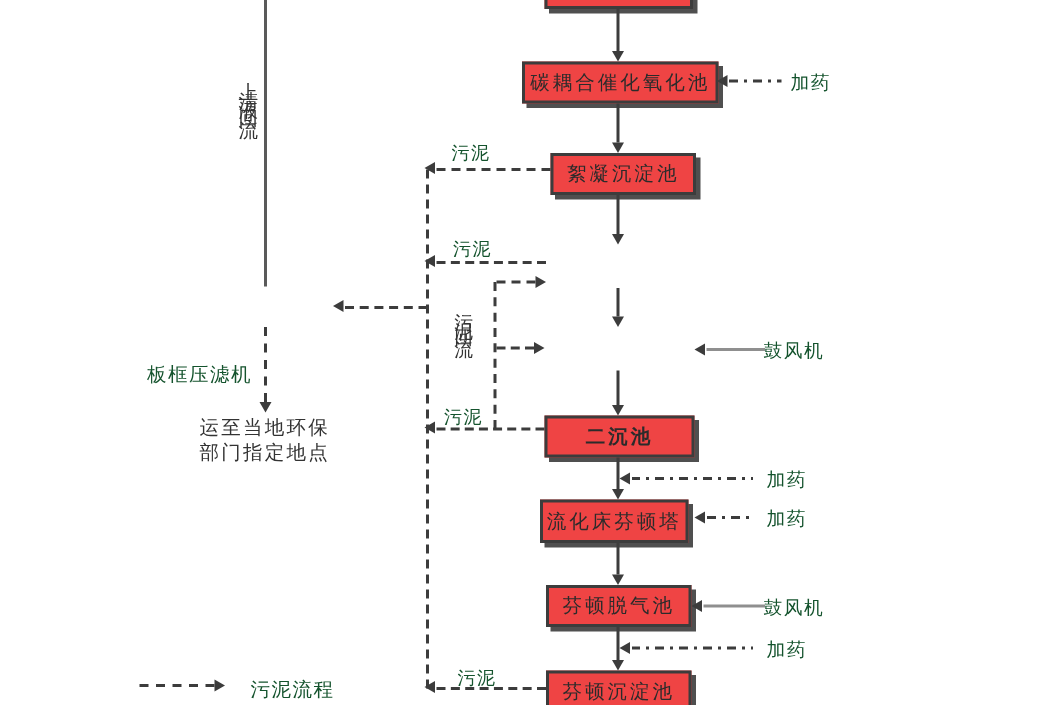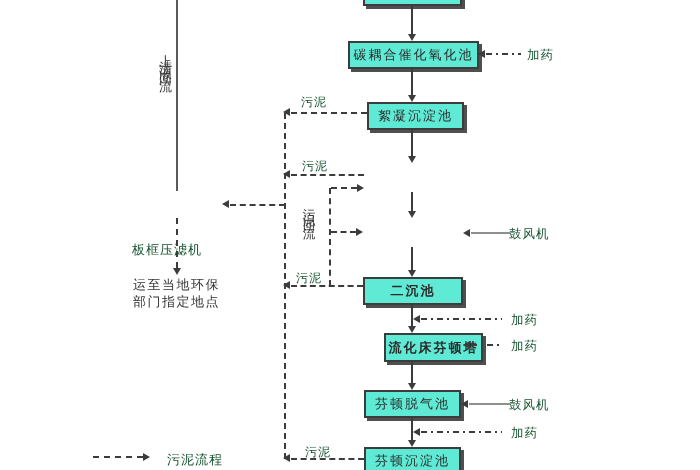--- a/index.html
+++ b/index.html
@@ -3,21 +3,21 @@
 <meta charset="utf-8">
 <style>
   html,body{margin:0;padding:0;background:#fff;}
   #stage{
     position:relative;width:700px;height:470px;background:#ffffff;
     overflow:hidden;font-family:"Liberation Serif","DejaVu Serif",serif;
     color:#2b2b2b;
   }
   .box{
     position:absolute;box-sizing:border-box;
-    border:2px solid #3c3c3c;background:#5eead4;
+    border:2px solid #3c3c3c;background:#ef4444;
     box-shadow:3px 3px 0 #4f4f4f;
     display:flex;align-items:center;justify-content:center;
     font-size:13px;letter-spacing:2px;color:#2b2b2b;white-space:nowrap;
   }
   .lineV{position:absolute;width:2px;background:#3c3c3c;}
   .lineVgray{position:absolute;width:2px;background:#5a5a5a;}
   .dashV{position:absolute;width:0;border-left:2px dashed #3c3c3c;}
   .dashH{position:absolute;height:0;border-top:2px dashed #3c3c3c;}
   .dashdotH{
     position:absolute;height:2px;
@@ -43,21 +43,21 @@
   <div class="box" style="left:363px;top:-25px;width:99px;height:31px;"></div>
 
   <div class="box" style="left:348px;top:41px;width:131px;height:28px;">碳耦合催化氧化池</div>
 
   <div class="box" style="left:367px;top:102px;width:97px;height:28px;">絮凝沉淀池</div>
 
 
 
   <div class="box" style="left:363px;top:277px;width:100px;height:28px;font-weight:bold;">二沉池</div>
 
-  <div class="box" style="left:384px;top:333px;width:99px;height:29px;font-weight:bold;">流化床芬顿塔</div>
+  <div class="box" style="left:360px;top:333px;width:99px;height:29px;">流化床芬顿塔</div>
 
   <div class="box" style="left:364px;top:390px;width:97px;height:28px;">芬顿脱气池</div>
 
   <div class="box" style="left:364px;top:447px;width:97px;height:28px;">芬顿沉淀池</div>
 
 
   <div class="lineV" style="left:411px;top:6px;height:29px;"></div>
   <div class="ah ah-down" style="left:408px;top:34px;"></div>
 
   <div class="lineV" style="left:411px;top:69px;height:26px;"></div>
@@ -131,21 +131,21 @@
   <div class="ah ah-right" style="left:357px;top:184px;"></div>
   <div class="dashH" style="left:331px;top:231px;width:25px;"></div>
   <div class="ah ah-right" style="left:356px;top:228px;"></div>
   <div class="vtext" style="left:300px;top:198px;">污泥回流</div>
 
   <div class="lineVgray" style="left:176px;top:0px;height:191px;"></div>
   <div class="vtext" style="left:156px;top:44px;font-size:13px;">上清液回流</div>
 
   <div class="dashV" style="left:176px;top:218px;height:50px;"></div>
   <div class="ah ah-down" style="left:173px;top:268px;"></div>
-  <div class="lbl" style="left:98px;top:241px;font-size:13px;margin-left:34px;">板框压滤机</div>
+  <div class="lbl" style="left:98px;top:241px;font-size:13px;">板框压滤机</div>
   <div class="disposal" style="left:133px;top:276px;">
     <div>运至当地环保</div>
     <div>部门指定地点</div>
   </div>
 
   <div class="dashH" style="left:93px;top:456px;width:50px;"></div>
   <div class="ah ah-right" style="left:143px;top:453px;"></div>
   <div class="lbl" style="left:167px;top:451px;font-size:13px;">污泥流程</div>
 
 </div>

